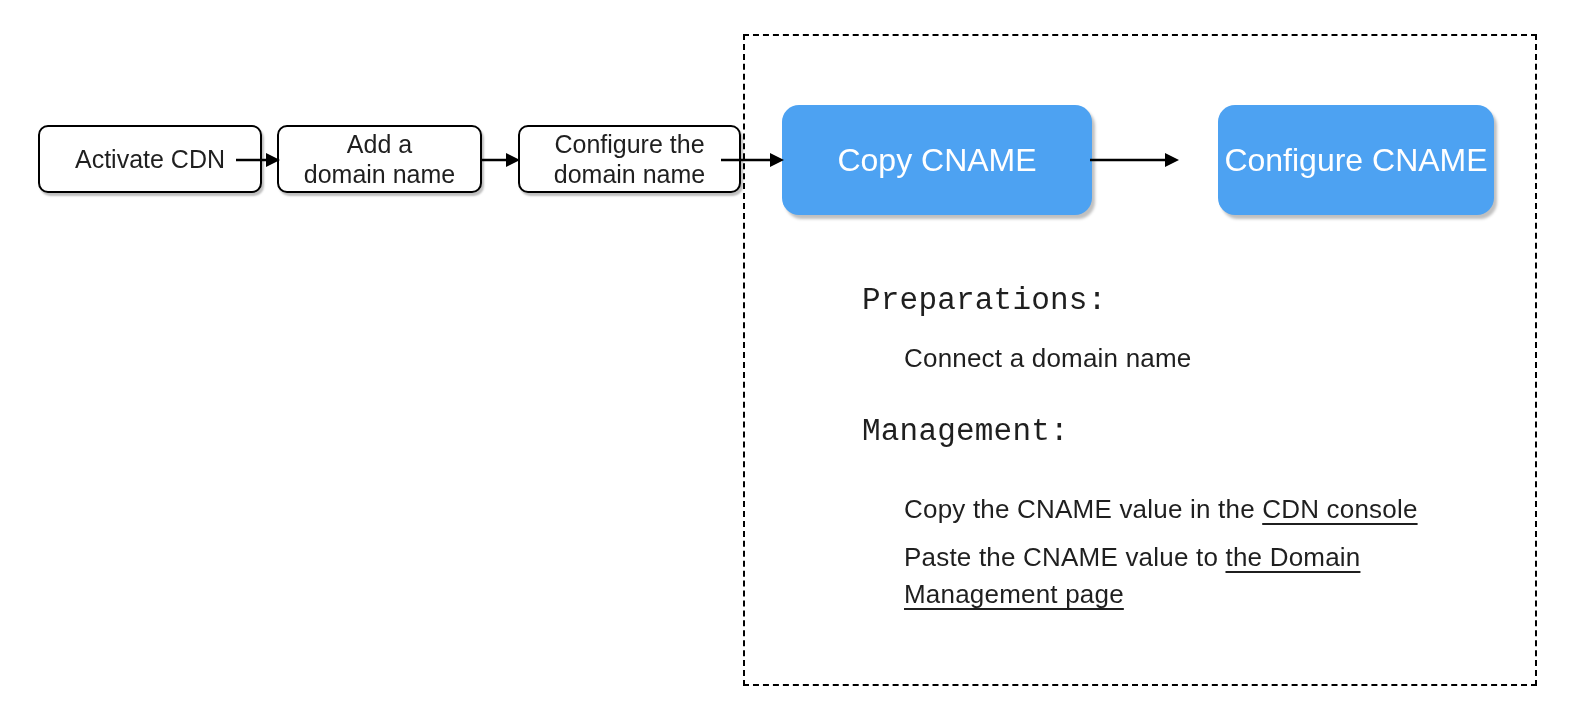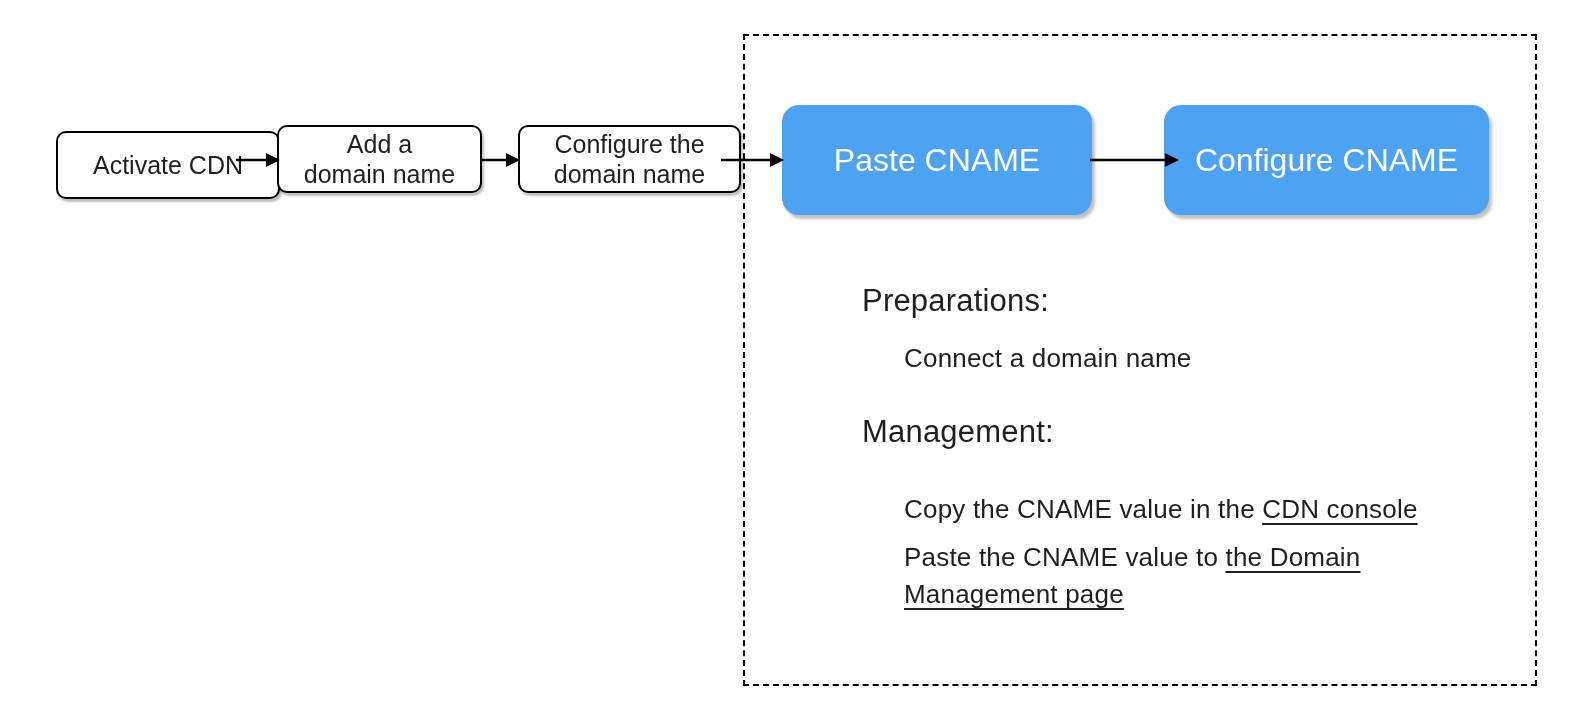--- a/index.html
+++ b/index.html
@@ -31,21 +31,21 @@
     display: flex;
     flex-direction: column;
     align-items: center;
     justify-content: center;
     text-align: center;
     font-size: 25px;
     line-height: 30px;
     z-index: 1;
     box-sizing: border-box;
   }
-  #flow-box-1 { left: 56px;  width: 224px; margin-top: 6px; }
+  #flow-box-1 { left: 38px;  width: 224px; }
   #flow-box-2 { left: 277px; width: 205px; }
   #flow-box-3 { left: 518px; width: 223px; }
 
   
   .arrow {
     position: absolute;
     top: 149px;
     height: 22px;
     z-index: 2;
   }
@@ -76,31 +76,32 @@
     box-shadow: 3px 4px 3px rgba(0,0,0,0.25);
     display: flex;
     align-items: center;
     justify-content: center;
     color: #ffffff;
     font-size: 32px;
     z-index: 1;
     cursor: pointer;
   }
   #cname-node-1 { left: 782px;  width: 310px; }
-  #cname-node-2 { left: 1164px; width: 325px; }
+  #cname-node-2 { left: 1218px; width: 276px; }
 
   
   .detail-heading {
     position: absolute;
     left: 862px;
     font-size: 31px;
     font-weight: 400;
     letter-spacing: 0.2px;
     white-space: nowrap;
     z-index: 1;
+    font-family: Liberation Mono, monospace;
   }
   #preparations-heading { top: 283px; }
   #directions-heading   { top: 414px; }
 
   .detail-text {
     position: absolute;
     left: 862px;
     font-size: 26px;
     line-height: 37px;
     letter-spacing: 0.2px;
@@ -149,21 +150,21 @@
     <polygon points="49,4 63,11 49,18" fill="#000"></polygon>
   </svg>
   <svg class="arrow" id="arrow-4" viewBox="0 0 89 22">
     <line x1="0" y1="11" x2="77" y2="11" stroke="#000" stroke-width="2.5"></line>
     <polygon points="75,4 89,11 75,18" fill="#000"></polygon>
   </svg>
 
   <div class="cname-section"></div>
 
   <div class="cname-node" id="cname-node-1" style="background-color: rgb(77, 162, 242);">
-    <span>Paste CNAME</span>
+    <span>Copy CNAME</span>
   </div>
   <div class="cname-node" id="cname-node-2" style="background-color: rgb(77, 162, 242);">
     <span>Configure CNAME</span>
   </div>
 
   <div class="detail-heading" id="preparations-heading">Preparations:</div>
 
   <div class="detail-text" id="preparations-item">Connect a domain name</div>
 
   <div class="detail-heading" id="directions-heading">Management:</div>

